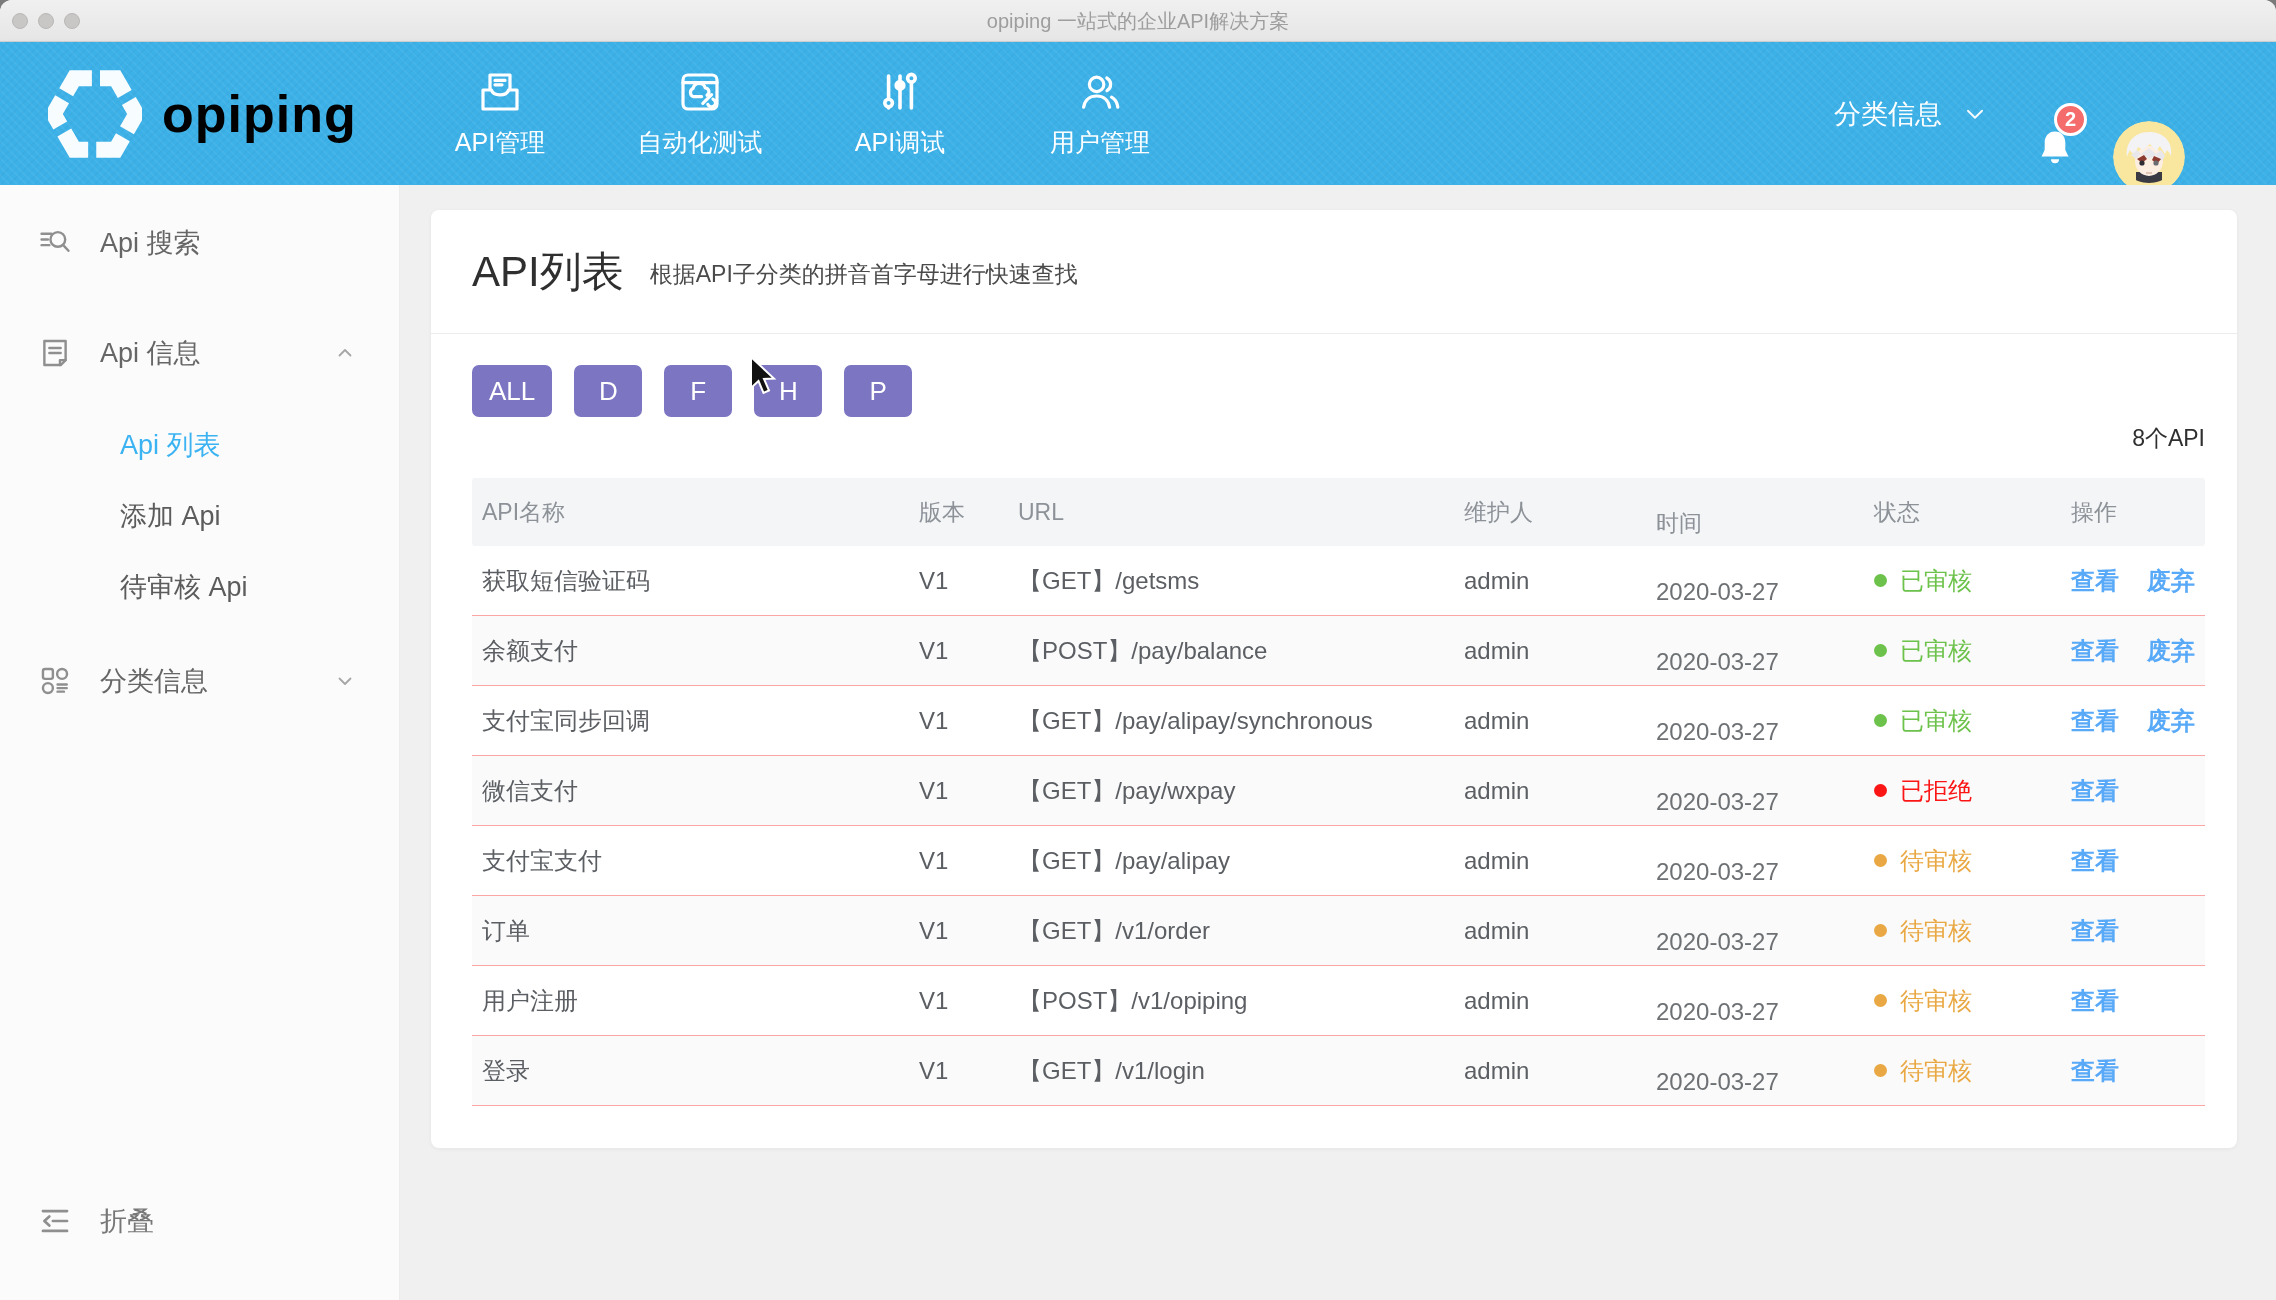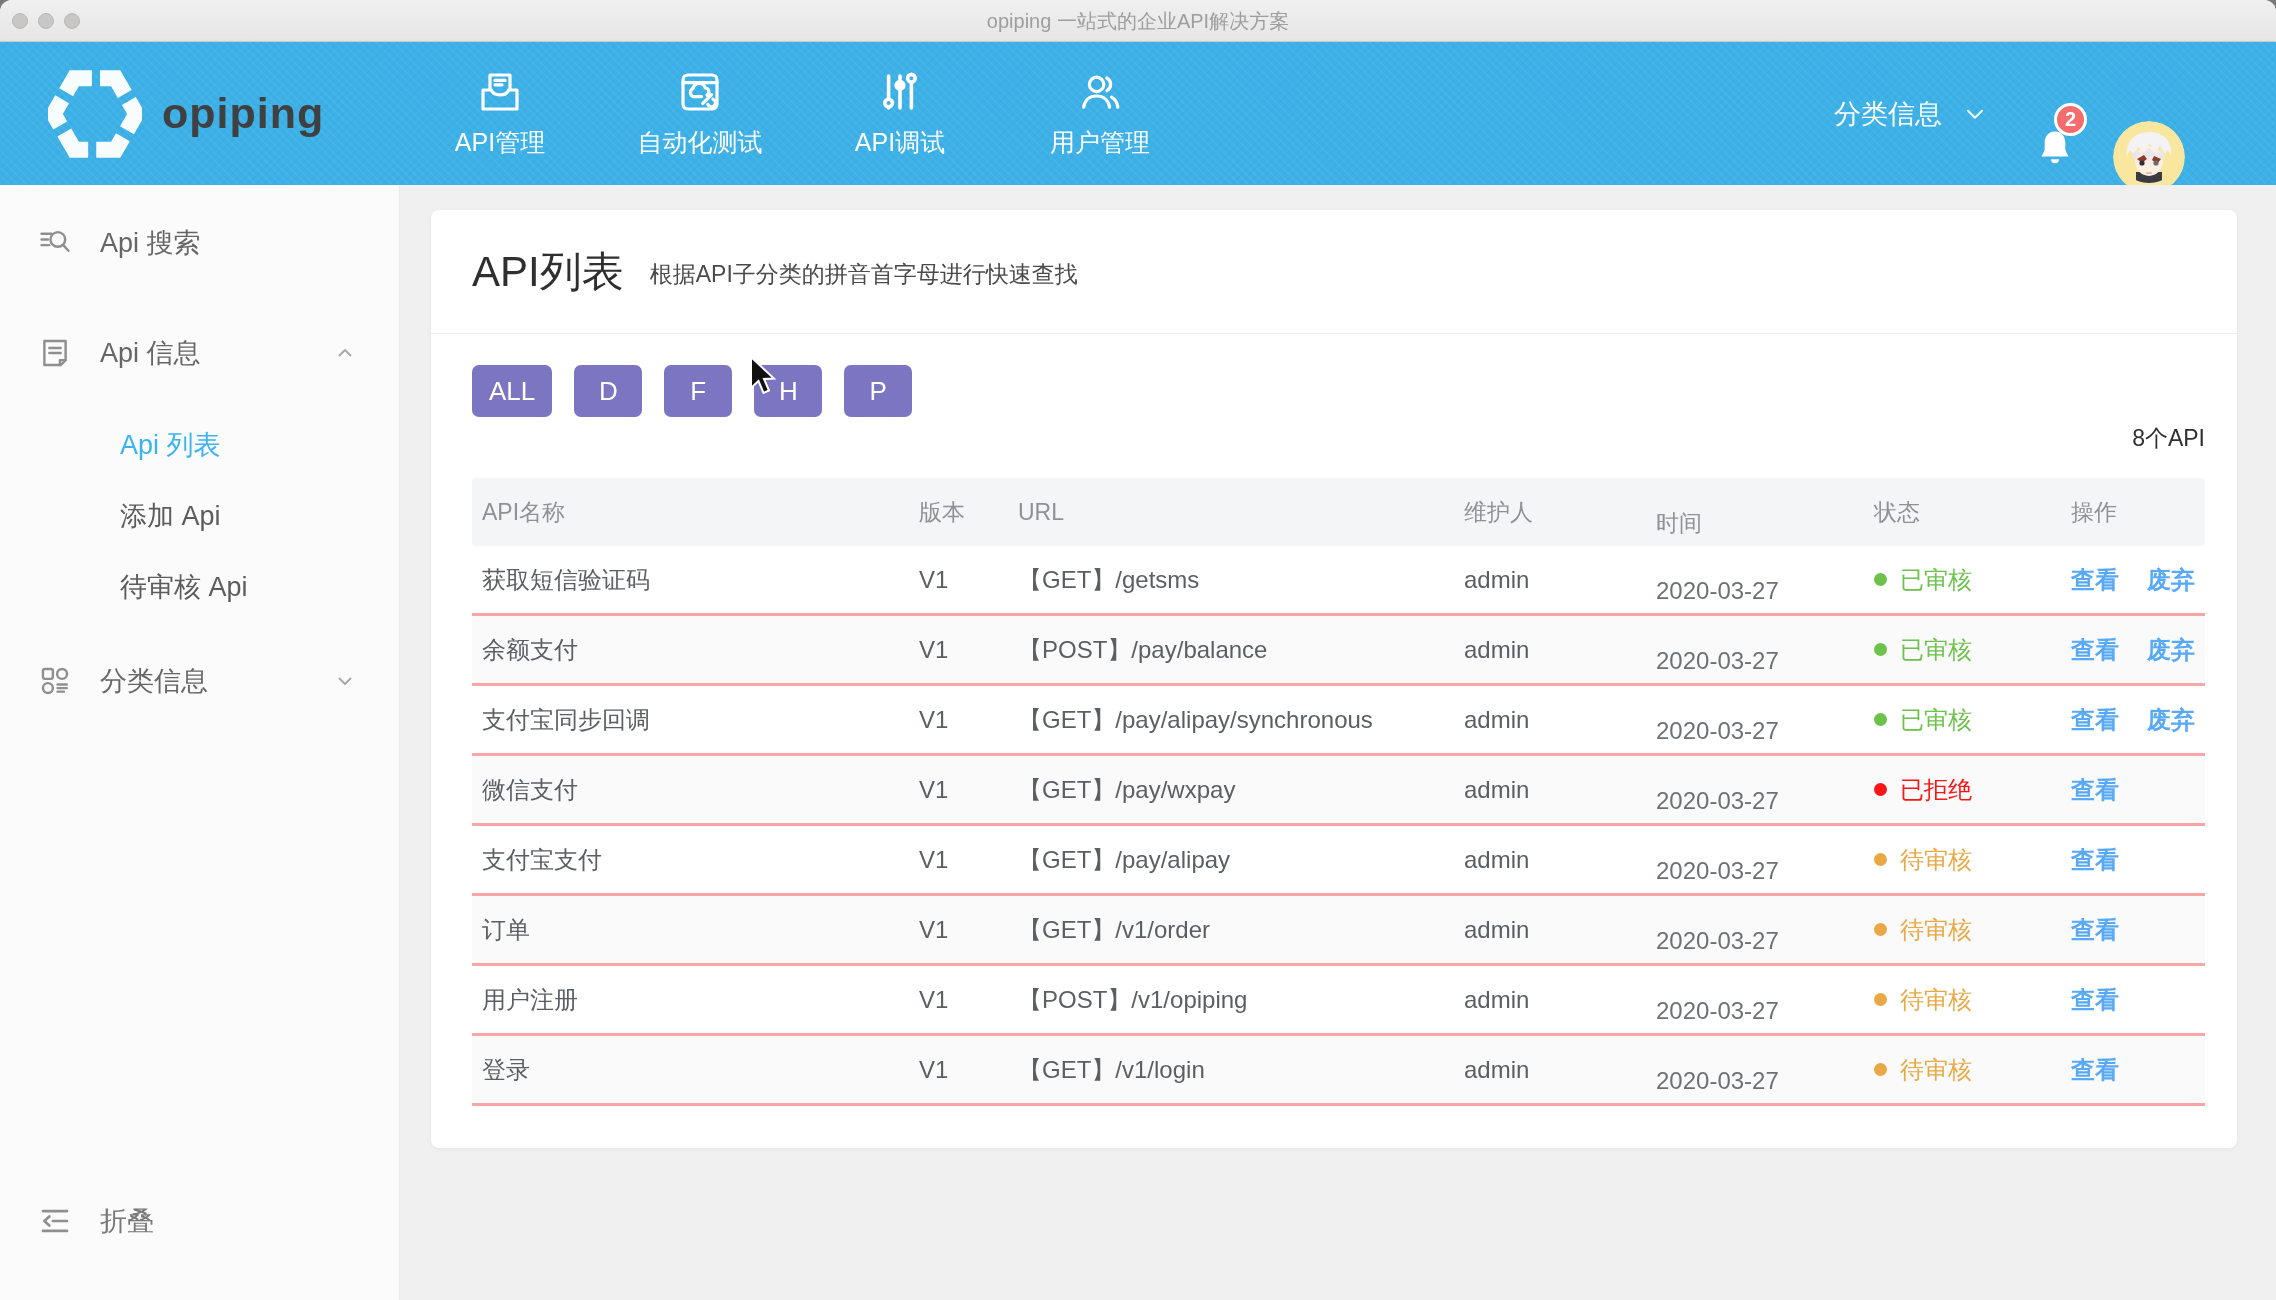--- a/index.html
+++ b/index.html
@@ -31,21 +31,21 @@
     box-shadow:0 2px 5px rgba(0,0,0,.12);
   }
   .app-header::before {
     content:""; position:absolute; inset:0; pointer-events:none;
     background:
       repeating-linear-gradient(45deg, rgba(255,255,255,.045) 0 2px, transparent 2px 6px),
       repeating-linear-gradient(-45deg, rgba(0,0,0,.025) 0 2px, transparent 2px 6px);
   }
   .brand { position:absolute; left:48px; top:0; height:143px; display:flex; align-items:center; gap:20px; }
   .brand-logo { width:94px; height:94px; display:block; }
-  .brand-name { color:#404040; font-size:43px; font-weight:bold; letter-spacing:1px; }
+  .brand-name { color:#000000; font-size:52px; font-weight:bold; letter-spacing:1px; }
 
   .header-nav { position:absolute; left:400px; top:0; height:143px; display:flex; }
   .nav-item {
     width:200px; height:100%; display:flex; flex-direction:column;
     align-items:center; justify-content:center; gap:10px; color:#fff; cursor:pointer;
   }
   .nav-icon { width:48px; height:48px; display:block; }
   .nav-icon svg { width:100%; height:100%; display:block; }
   .nav-label { font-size:25px; }
 
@@ -115,21 +115,21 @@
   }
   .count-row { margin-top:6px; height:28px; text-align:right; font-size:23px; color:#2f2f2f; }
 
   .api-table { margin-top:27px; width:1733px; }
   .thead {
     height:68px; background:#f4f5f6; display:flex; align-items:center;
     color:#8d9299; font-size:23px; border-radius:3px;
   }
   .trow {
     height:70px; display:flex; align-items:center;
-    font-size:24px; color:#5b5e62; border-bottom:3px solid #fca5a5;
+    font-size:24px; color:#5b5e62; border-bottom:1px solid #fca5a5;
   }
   .tbody .trow:nth-child(even) { background:#fafafa; }
   .cell { flex:none; white-space:nowrap; }
   .c0 { width:447px; padding-left:10px; }
   .c1 { width:99px; }
   .c2 { width:422px; }
   .c3 { width:192px;margin-left:24px; }
   .c4 { width:218px; color:#6e7174;margin-top:22px; }
   .thead .c4 { color:#8d9299; }
   .c5 { width:197px; display:flex; align-items:center; gap:13px; }

